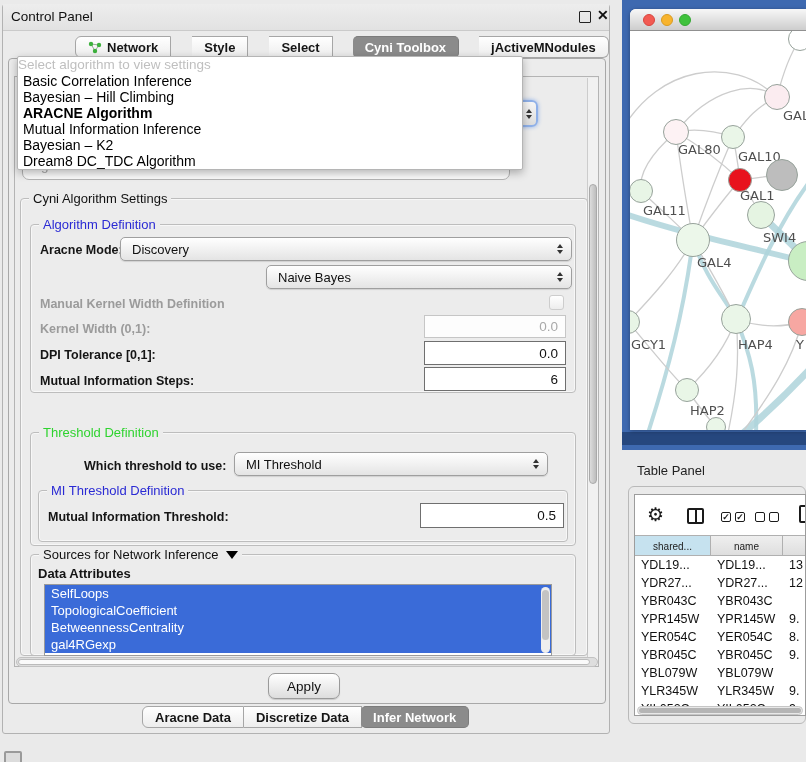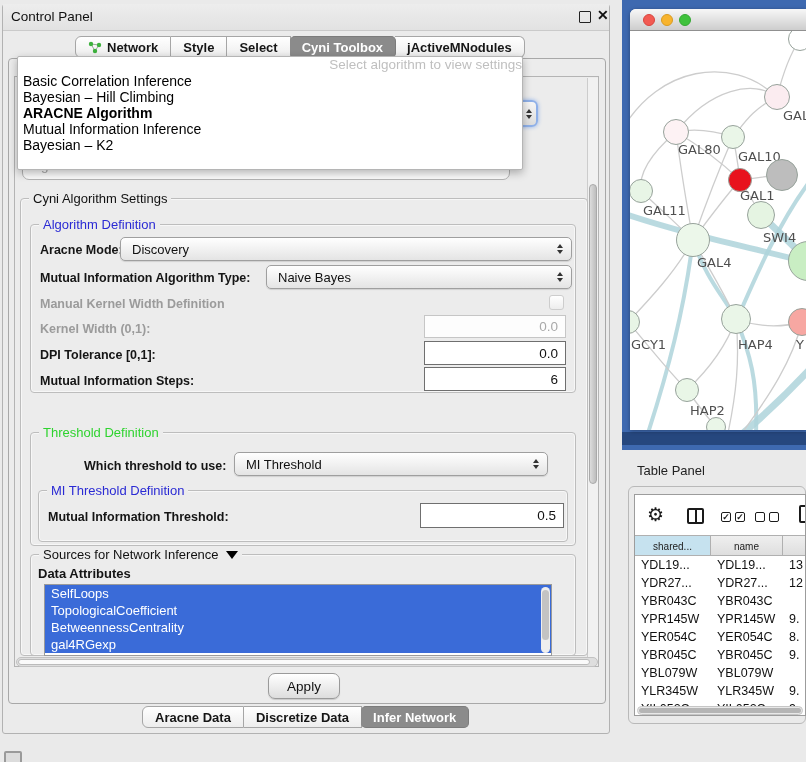--- a/index.html
+++ b/index.html
@@ -49,21 +49,21 @@
 
   .vsb-track{position:absolute;left:587px;top:78px;width:11px;height:587px;background:#f1f1f1;border-left:1px solid #cccccc;box-sizing:border-box;}
   .vsb-thumb{position:absolute;left:1px;top:106px;width:8px;height:300px;background:linear-gradient(90deg,#dcdcdc,#bdbdbd);border:1px solid #a9a9a9;border-radius:5px;box-sizing:border-box;}
   .hsb{position:absolute;left:16px;top:657px;width:582px;height:10px;background:#dedede;border:1px solid #c2c2c2;border-radius:5px;box-sizing:border-box;}
   .hsb-thumb{margin:1px;height:6px;width:572px;background:#fafafa;border:1px solid #bbbbbb;border-radius:4px;box-sizing:border-box;}
 
   .btn{position:absolute;border:1px solid #9a9a9a;border-radius:7px;background:linear-gradient(#ffffff,#dddddd);font-size:13.5px;color:#111;display:flex;align-items:center;justify-content:center;box-shadow:0 1px 1px rgba(0,0,0,0.15);}
 
   
   #algo-popup{position:absolute;left:17px;top:56px;width:504px;height:112px;background:#fff;border:1px solid #b5b5b5;border-radius:2px;box-shadow:0 3px 8px rgba(0,0,0,0.28);z-index:30;overflow:hidden;}
-  .popup-hint{height:16px;line-height:16px;text-align:right;color:#bfbfbf;font-size:13.5px;padding-left:24px;}
+  .popup-hint{height:16px;line-height:16px;text-align:left;color:#bfbfbf;font-size:13.5px;}
   .popup-item{height:16px;line-height:16px;font-size:14px;padding-left:5px;color:#000;white-space:nowrap;}
   .popup-item.bold{font-weight:bold;}
   #combo-fragment{position:absolute;left:517px;top:100px;width:21px;height:27px;background:linear-gradient(#f6f6f6,#dcdcdc);border:2px solid #8fb0e8;border-radius:4px 6px 6px 4px;box-shadow:0 0 4px #8fb0e8;z-index:6;box-sizing:border-box;}
   #hidden-combo{position:absolute;left:22px;top:150px;width:488px;height:30px;background:#fafafa;border:1px solid #b3b3b3;border-radius:7px;z-index:5;box-sizing:border-box;display:flex;align-items:center;padding-left:18px;font-size:13.5px;color:#a8a8a8;}
 
   
   #net-frame{position:absolute;left:622px;top:0px;width:184px;height:450px;background:#3e69b0;}
   #net-frame .navy{position:absolute;left:0;top:432px;width:184px;height:13px;background:#26477e;}
   #mac-win{position:absolute;left:630px;top:9px;width:176px;height:421px;background:#fff;border-radius:6px 0 0 0;box-shadow:0 1px 4px rgba(0,0,0,0.35);}
   #mac-titlebar{position:absolute;left:0;top:0;width:176px;height:22px;background:linear-gradient(#f7f7f7,#cdcdcd);border-bottom:1px solid #909090;border-radius:6px 0 0 0;box-sizing:border-box;}
@@ -97,21 +97,21 @@
 
 <div id="app">
 
   <div class="win-cp"></div>
   <div class="cp-titlebar">
     <span class="cp-title-text">Control Panel</span>
     <span class="cp-float"></span>
     <span class="cp-close">✕</span>
   </div>
 
-  <div class="tabbar" style="left:75px;top:36px;">
+  <div class="tabbar" style="left:75px;top:36px;gap:21px;">
     <div class="tabseg">
       <svg width="14" height="13" viewBox="0 0 14 13">
         <line x1="3" y1="3" x2="11" y2="4" stroke="#9aa89a" stroke-width="1"></line>
         <line x1="3" y1="3" x2="7" y2="10" stroke="#9aa89a" stroke-width="1"></line>
         <line x1="11" y1="4" x2="7" y2="10" stroke="#9aa89a" stroke-width="1"></line>
         <circle cx="3" cy="3" r="2.2" fill="#3db13d"></circle>
           <circle cx="11" cy="4" r="2.2" fill="#3db13d"></circle>
           <circle cx="7" cy="10" r="2.2" fill="#3db13d"></circle>
       </svg>
       <span>Network</span>
@@ -147,21 +147,20 @@
 
   <span class="lbl" style="left:40px;top:243px;">Aracne Mode:</span>
   <div class="combo" style="left:120px;top:237px;width:452px;height:24px;">
     <span>Discovery</span>
     <span class="arrs">
         <span class="t-up"></span>
         <span class="t-dn"></span>
       </span>
   </div>
 
-  <span class="lbl" style="left:40px;top:271px;">Mutual Information Algorithm Type:</span>
   <div class="combo" style="left:266px;top:265px;width:306px;height:24px;">
     <span>Naive Bayes</span>
     <span class="arrs">
         <span class="t-up"></span>
         <span class="t-dn"></span>
       </span>
   </div>
 
   <span class="lbl gray" style="left:40px;top:297px;">Manual Kernel Width Definition</span>
   <span class="cb" style="left:549px;top:295px;"></span>
@@ -249,20 +248,21 @@
       </span>
   </div>
   <div id="algo-popup">
     <div class="popup-hint">Select algorithm to view settings</div>
     <div id="popup-items">
         <div class="popup-item">Basic Correlation Inference</div>
         <div class="popup-item">Bayesian – Hill Climbing</div>
         <div class="popup-item bold">ARACNE Algorithm</div>
         <div class="popup-item">Mutual Information Inference</div>
         <div class="popup-item">Bayesian – K2</div>
+        <div class="popup-item">Dream8 DC_TDC Algorithm</div>
       </div>
   </div>
 
   <div id="net-frame">
       <div class="navy"></div>
     </div>
   <div id="mac-win"></div>
   <div id="mac-titlebar" style="left:630px;top:9px;position:absolute;">
     <span class="light" style="left:13px;background:#f25a52;border:1px solid #d8453e;"></span>
     <span class="light" style="left:31px;background:#f8b42e;border:1px solid #d89b22;"></span>

